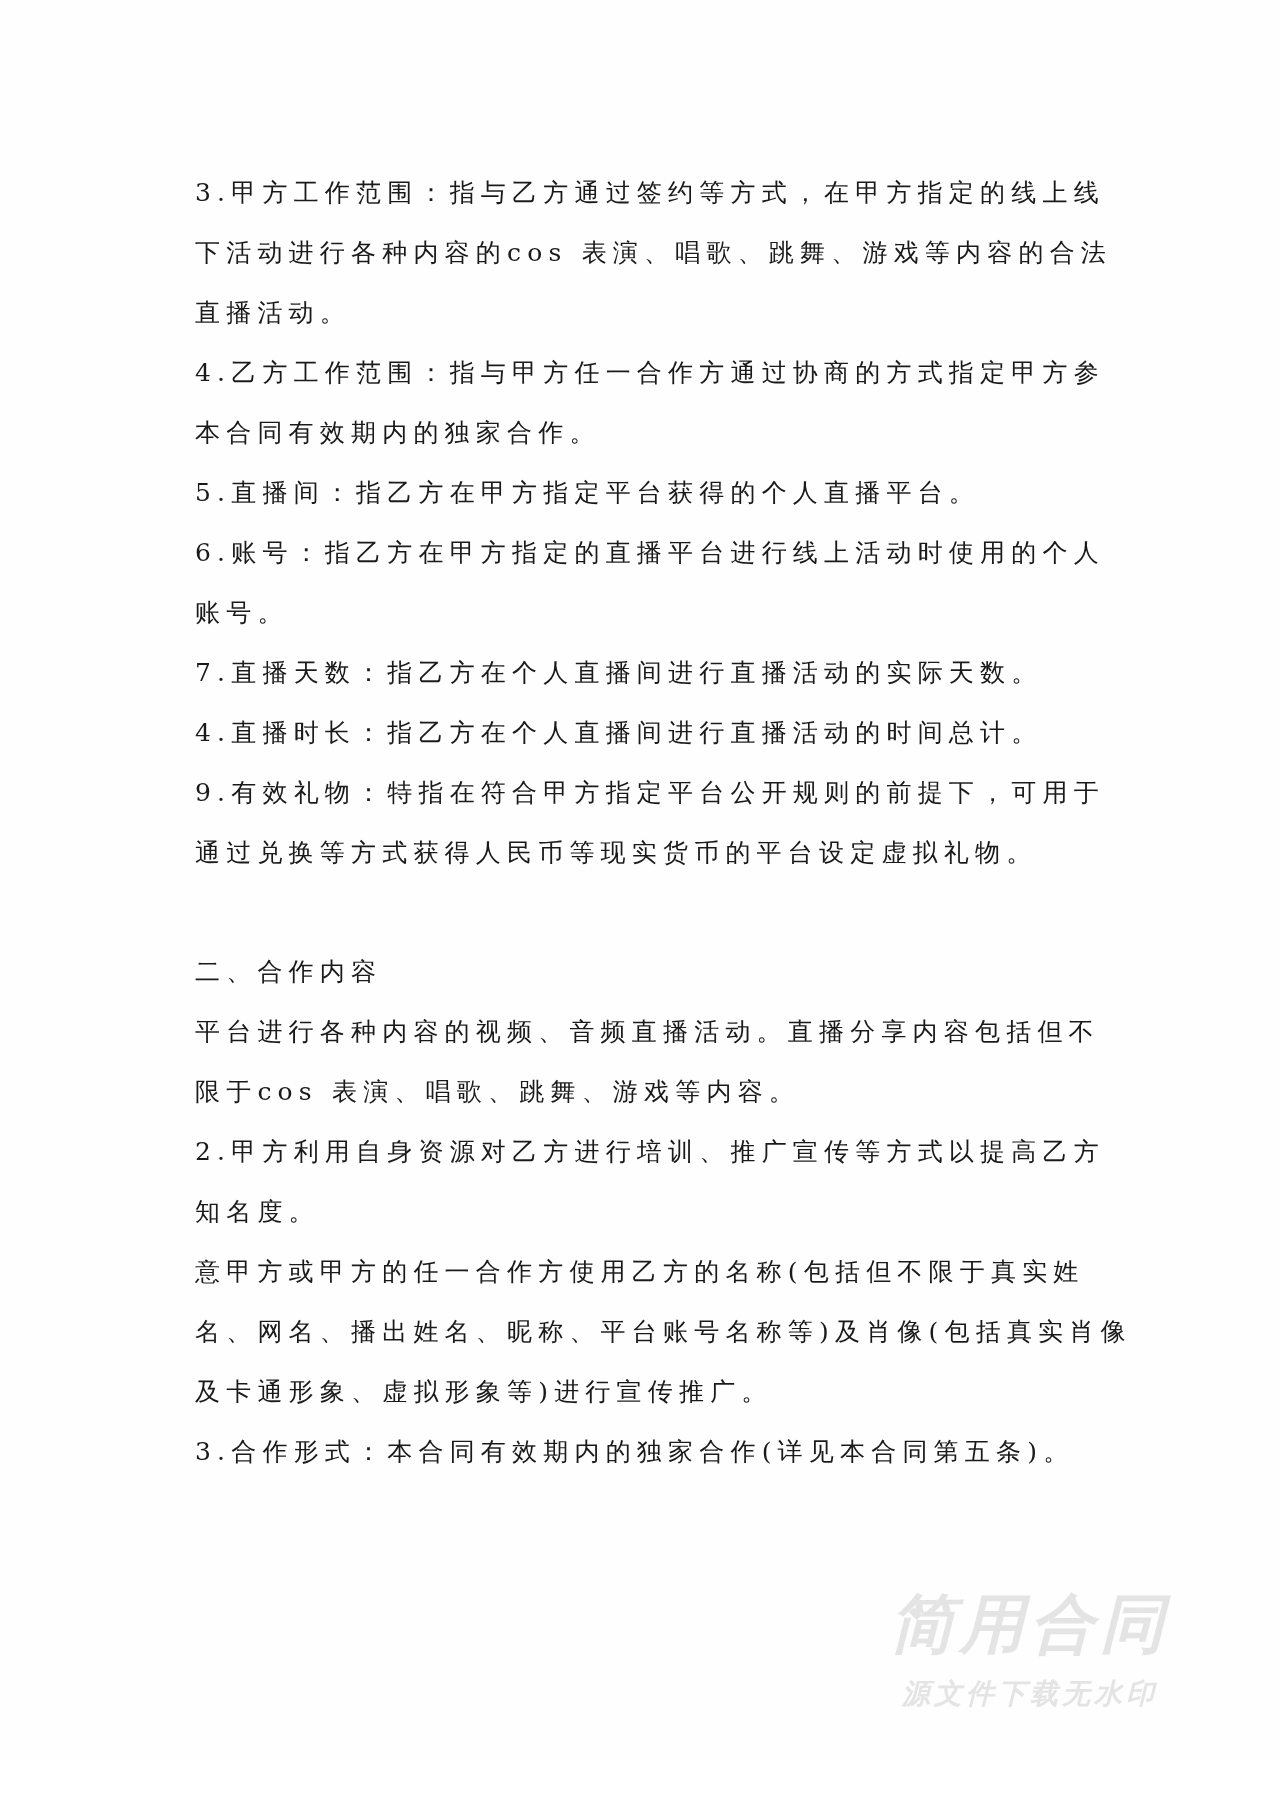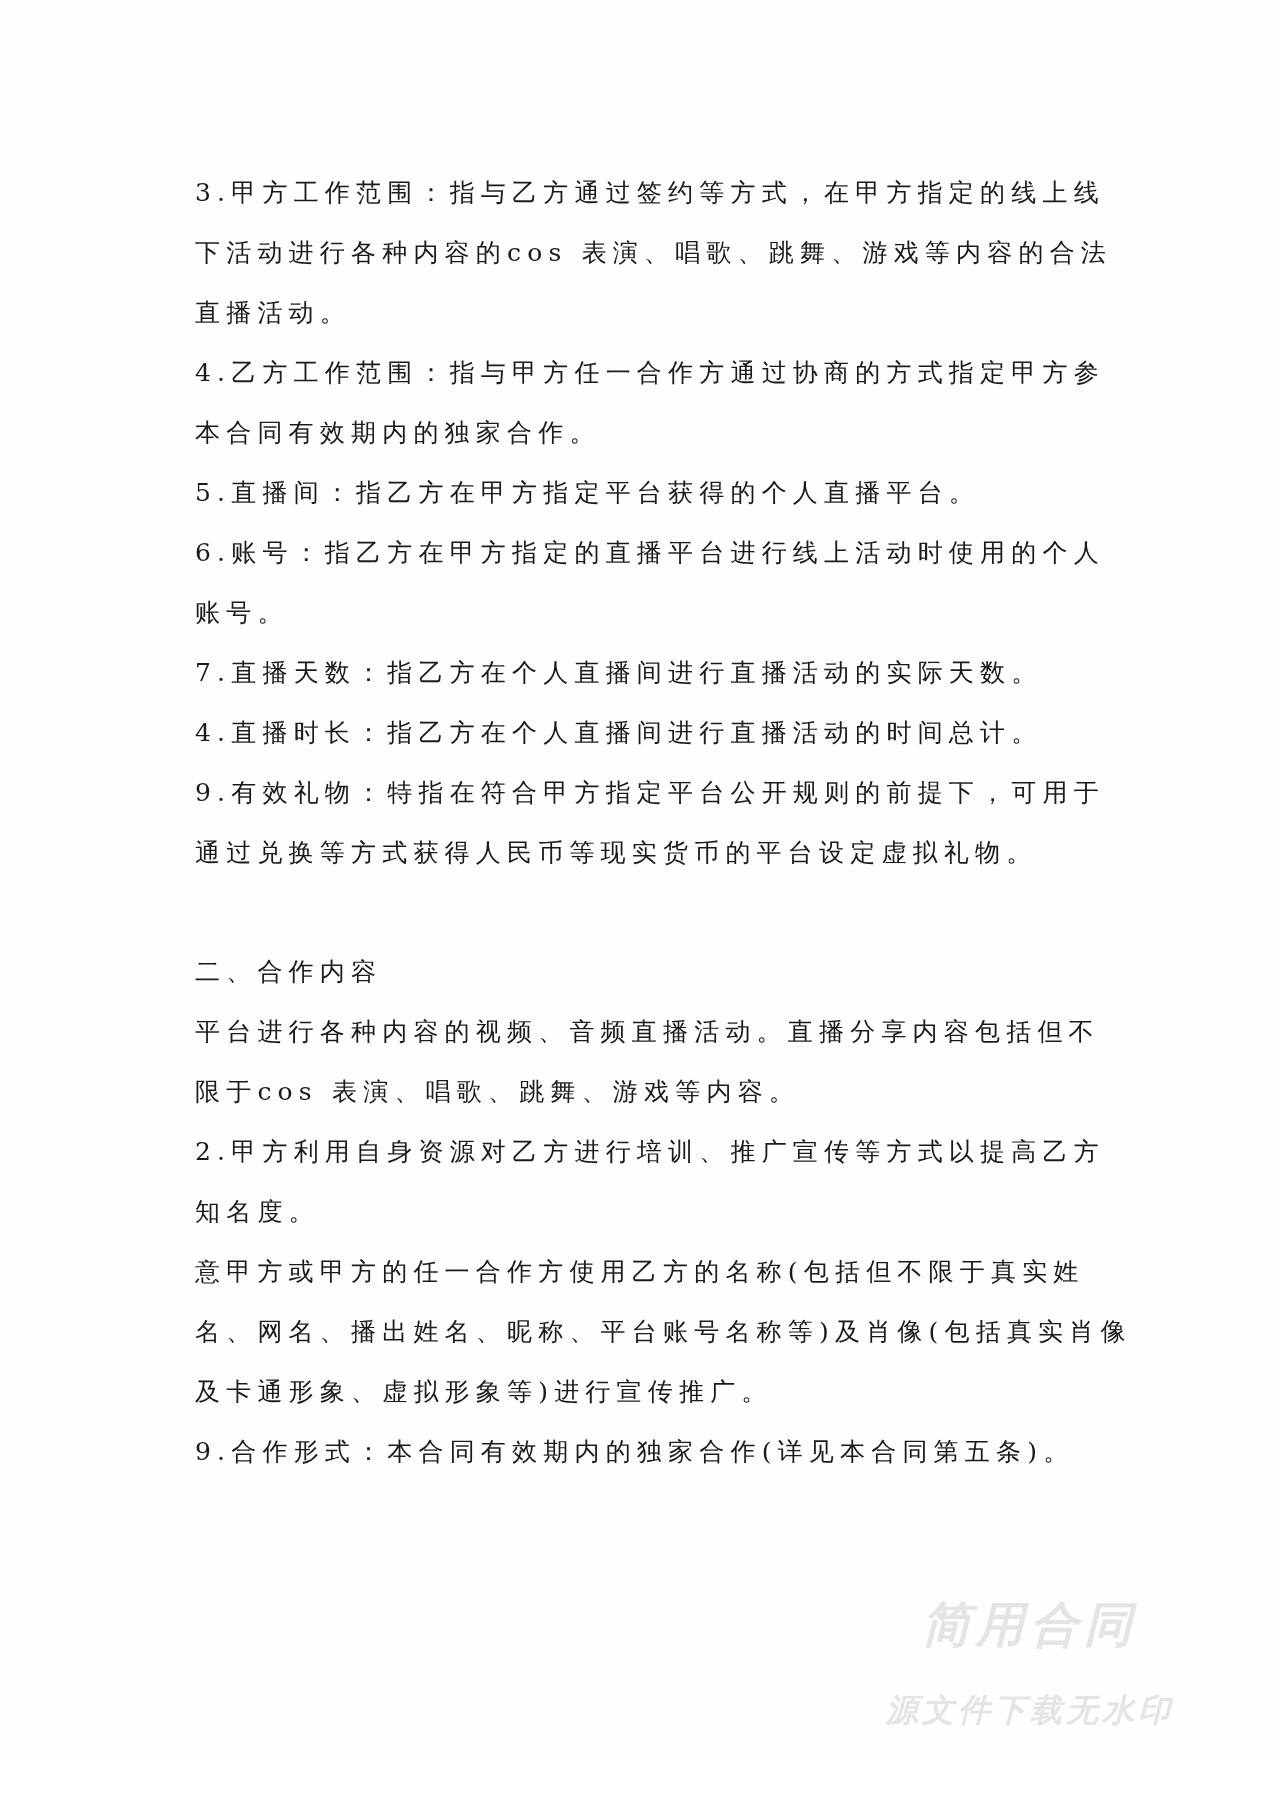--- a/index.html
+++ b/index.html
@@ -44,31 +44,31 @@
       top: 1588px;
       width: 300px;
       color: #e4e4e4;
       font-family: "DejaVu Sans", "Liberation Sans", sans-serif;
       font-weight: bold;
       font-style: italic;
       text-align: center;
       user-select: none;
     }
     .wm-main {
-      font-size: 48px;
+      font-size: 64px;
       line-height: 72px;
       letter-spacing: 6px;
       white-space: nowrap;
     }
     .wm-sub {
-      font-size: 32px;
+      font-size: 28px;
       line-height: 44px;
       letter-spacing: 4px;
       white-space: nowrap;
-      margin-top: 28px;
+      margin-top: 12px;
     }
   </style>
 </head>
 <body>
 
 <div class="page">
   <div class="body-text">
 
     <div>
       <div class="line">3.甲方工作范围：指与乙方通过签约等方式，在甲方指定的线上线</div>
@@ -109,21 +109,21 @@
       <div>
         <div class="line">2.甲方利用自身资源对乙方进行培训、推广宣传等方式以提高乙方</div>
         <div class="line">知名度。</div>
       </div>
       <div>
         <div class="line">意甲方或甲方的任一合作方使用乙方的名称(包括但不限于真实姓</div>
         <div class="line">名、网名、播出姓名、昵称、平台账号名称等)及肖像(包括真实肖像</div>
         <div class="line">及卡通形象、虚拟形象等)进行宣传推广。</div>
       </div>
       <div>
-        <div class="line">9.合作形式：本合同有效期内的独家合作(详见本合同第五条)。</div>
+        <div class="line">3.合作形式：本合同有效期内的独家合作(详见本合同第五条)。</div>
       </div>
     </div>
   </div>
 
   <div class="watermark">
     <div class="wm-main">简用合同</div>
     <div class="wm-sub">源文件下载无水印</div>
   </div>
 </div>
 

